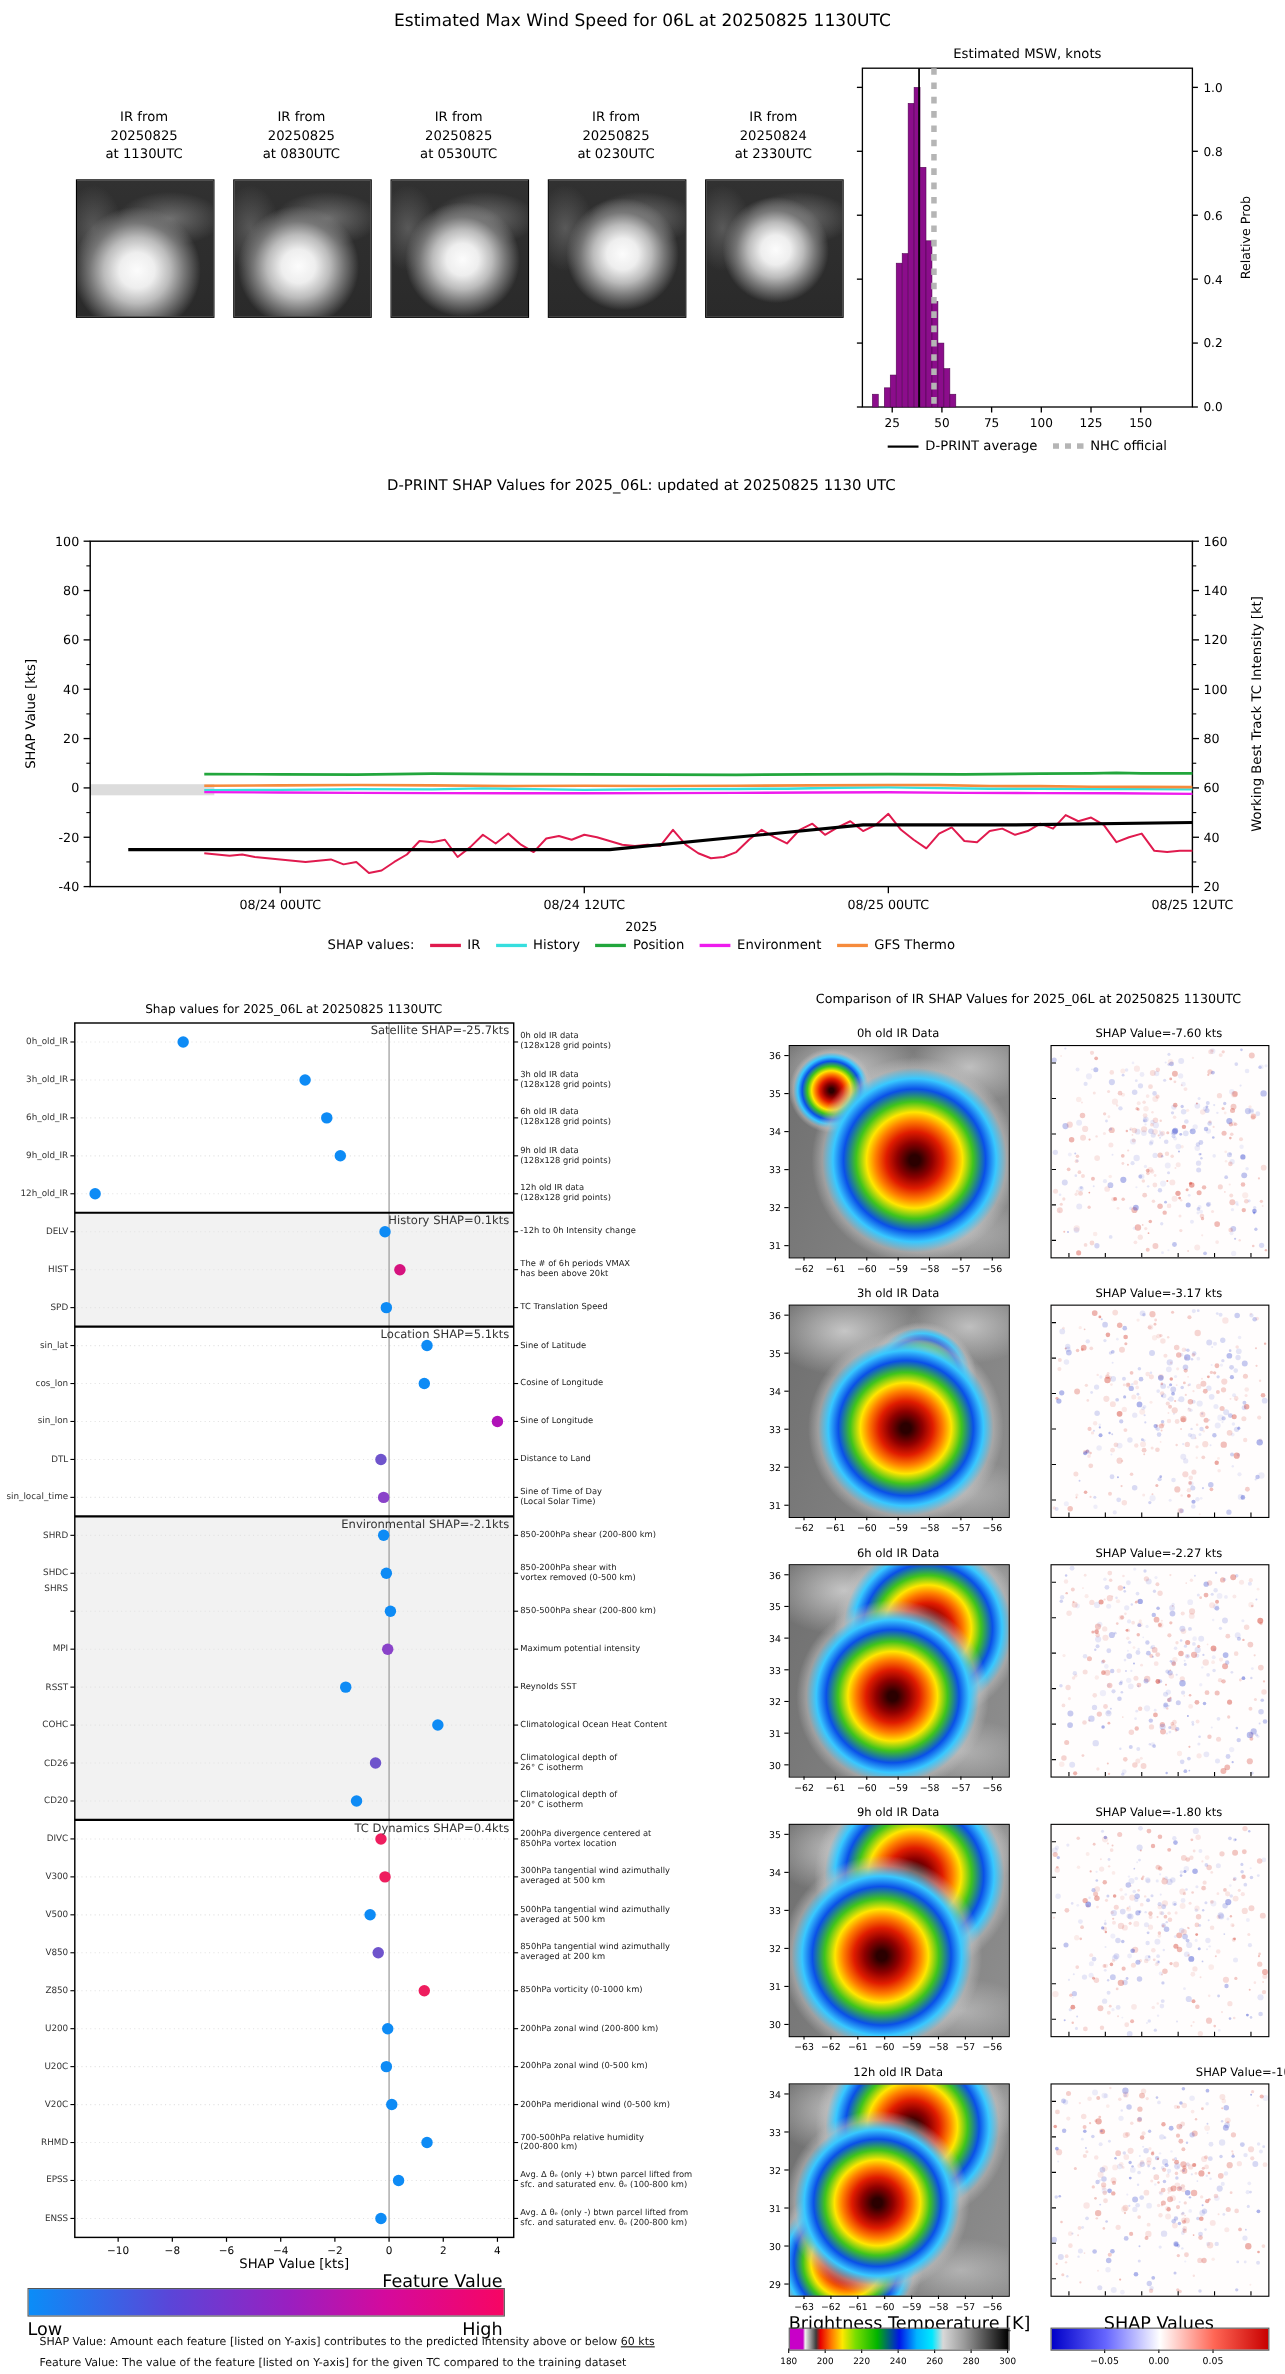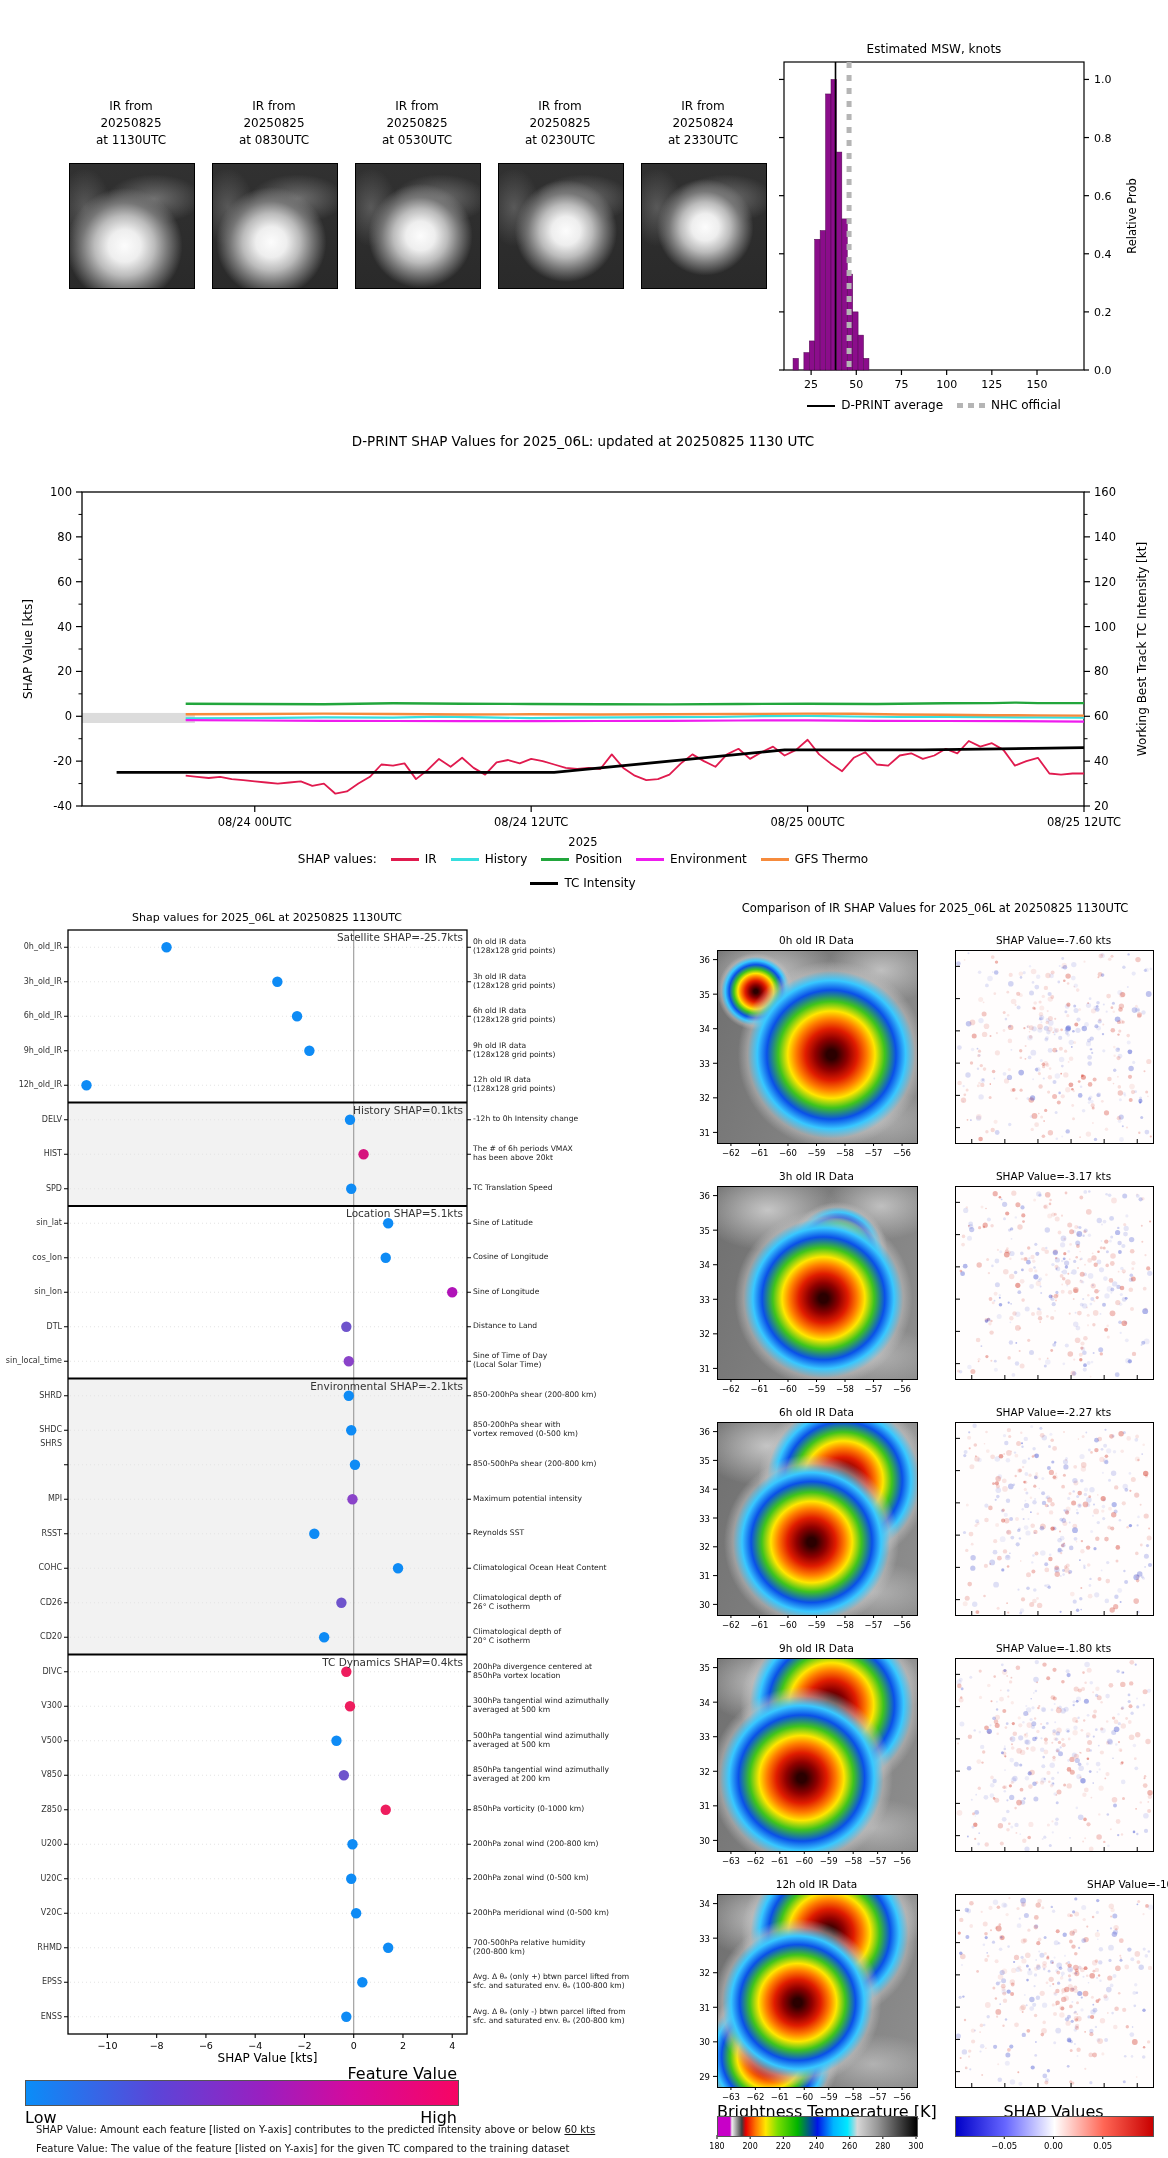--- a/index.html
+++ b/index.html
@@ -448,20 +448,21 @@
       <line x1="916" y1="2135" x2="916" y2="2139" stroke="#000" stroke-width="1"></line>
       <text x="916" y="2149" font-size="8" fill="#000" text-anchor="middle">300</text>
       <line x1="1004.25" y1="2135" x2="1004.25" y2="2139" stroke="#000" stroke-width="1"></line>
       <text x="1004.25" y="2149" font-size="8.5" fill="#000" text-anchor="middle">−0.05</text>
       <line x1="1053.5" y1="2135" x2="1053.5" y2="2139" stroke="#000" stroke-width="1"></line>
       <text x="1053.5" y="2149" font-size="8.5" fill="#000" text-anchor="middle">0.00</text>
       <line x1="1102.75" y1="2135" x2="1102.75" y2="2139" stroke="#000" stroke-width="1"></line>
       <text x="1102.75" y="2149" font-size="8.5" fill="#000" text-anchor="middle">0.05</text>
     </svg>
 
+  <div id="main-title" class="abs ttl">Estimated Max Wind Speed for 06L at 20250825 1130UTC</div>
 
   <div id="hist-title" class="abs ttl">Estimated MSW, knots</div>
 
   <div id="mid-title" class="abs ttl">D-PRINT SHAP Values for 2025_06L: updated at 20250825 1130 UTC</div>
 
   <div id="dot-title" class="abs ttl">Shap values for 2025_06L at 20250825 1130UTC</div>
   <div id="dot-xlabel" class="abs ttl">SHAP Value [kts]</div>
 
   <div id="comp-title" class="abs ttl">Comparison of IR SHAP Values for 2025_06L at 20250825 1130UTC</div>
 
@@ -512,23 +513,20 @@
       <div class="abs" style="position: static;"><span class="sw" style="background: rgb(0, 0, 0); height: 2px;"></span><span>D-PRINT average</span></div>
       <div class="abs" style="position: static;"><span class="sw" style="background: repeating-linear-gradient(90deg, rgb(181, 181, 181) 0px, rgb(181, 181, 181) 6px, transparent 6px, transparent 11px); height: 5px;"></span><span>NHC official</span></div>
     </div>
     <div class="abs legend-row" style="left: 82px; top: 852px; width: 1002px;">
       <div class="abs" style="position: static;">SHAP values:</div>
       <div class="abs" style="position: static;"><span class="sw" style="background: rgb(224, 26, 78);"></span><span>IR</span></div>
       <div class="abs" style="position: static;"><span class="sw" style="background: rgb(54, 222, 222);"></span><span>History</span></div>
       <div class="abs" style="position: static;"><span class="sw" style="background: rgb(34, 166, 60);"></span><span>Position</span></div>
       <div class="abs" style="position: static;"><span class="sw" style="background: rgb(238, 28, 238);"></span><span>Environment</span></div>
       <div class="abs" style="position: static;"><span class="sw" style="background: rgb(246, 139, 60);"></span><span>GFS Thermo</span></div>
-    </div>
-    <div class="abs legend-row" style="left: 82px; top: 876px; width: 1002px;">
-      <div class="abs" style="position: static;"><span class="sw" style="background: rgb(0, 0, 0); height: 3px;"></span><span>TC Intensity</span></div>
     </div>
     <div class="abs sec-label" style="left: 165px; top: 931.25px; width: 298px;">Satellite SHAP=-25.7kts</div>
     <div class="abs sec-label" style="left: 165px; top: 1103.75px; width: 298px;">History SHAP=0.1kts</div>
     <div class="abs sec-label" style="left: 165px; top: 1207.25px; width: 298px;">Location SHAP=5.1kts</div>
     <div class="abs sec-label" style="left: 165px; top: 1379.75px; width: 298px;">Environmental SHAP=-2.1kts</div>
     <div class="abs sec-label" style="left: 165px; top: 1655.75px; width: 298px;">TC Dynamics SHAP=0.4kts</div>
     <div class="abs feat-name" style="left: 0px; top: 942.25px; width: 62px;">0h_old_IR</div>
     <div class="abs feat-desc" style="left: 473px; top: 938.05px; width: 180px;">0h old IR data
 (128x128 grid points)</div>
     <div class="abs feat-name" style="left: 0px; top: 976.75px; width: 62px;">3h_old_IR</div>

